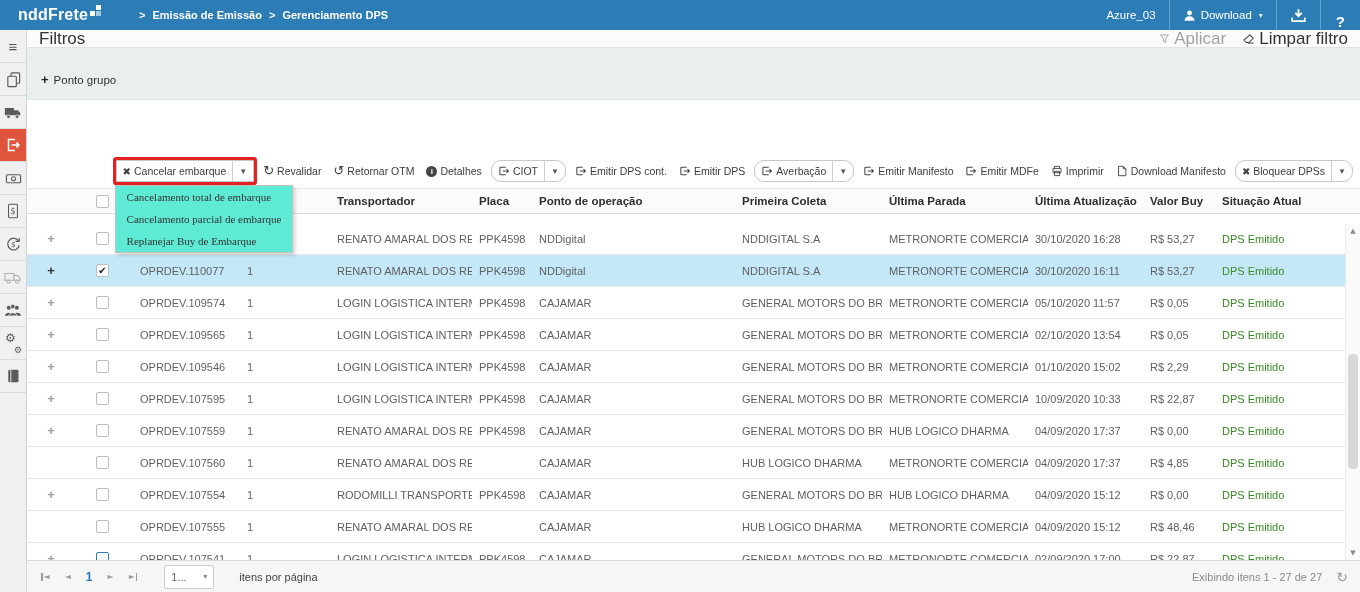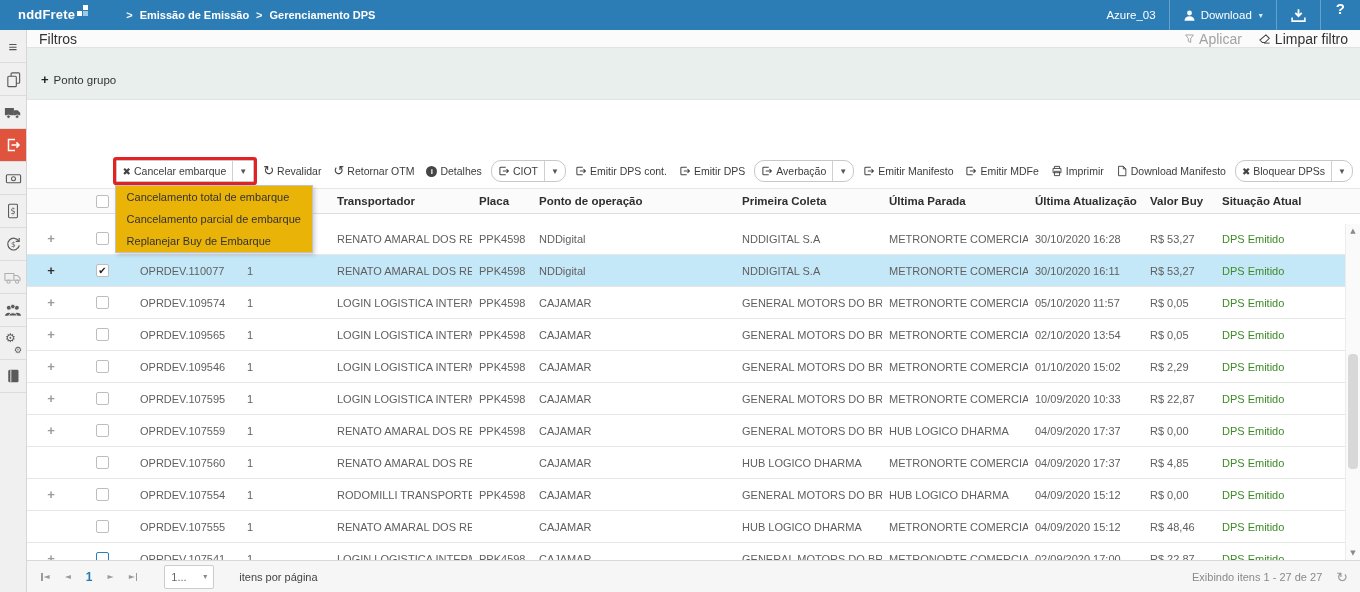--- a/index.html
+++ b/index.html
@@ -3,46 +3,46 @@
 <meta charset="utf-8">
 <style>
   * { margin:0; padding:0; box-sizing:border-box; }
   html,body { width:1360px; height:592px; overflow:hidden; }
   body { font-family:"Liberation Sans","DejaVu Sans",sans-serif; background:#fff; color:#333; }
   .stage { position:relative; width:1360px; height:592px; overflow:hidden; background:#fff; }
 
   
   .topbar { position:absolute; top:0; left:0; right:0; height:30px; background:#2c7db6; display:flex; align-items:center; color:#fff; }
   .logo { display:flex; align-items:flex-start; margin-left:18px; cursor:pointer; }
-  .logo-text { font-size:13px; font-weight:bold; letter-spacing:.2px; line-height:22px; }
+  .logo-text { font-size:16px; font-weight:bold; letter-spacing:.2px; line-height:22px; }
   .logo-squares { display:grid; grid-template-columns:5px 5px; grid-template-rows:5px 5px; gap:1px; margin-left:2px; margin-top:1px; }
   .logo-squares i { display:block; background:#fff; }
   .logo-squares i.lt { background:#9ec9e6; }
   .logo-squares i.empty { background:transparent; }
   .breadcrumb { display:flex; align-items:center; gap:7px; margin-left:38px; font-size:11px; font-weight:bold; }
   .bc-sep { font-weight:bold; opacity:.95; }
-  .topbar-right { margin-left:auto; display:flex; align-items:flex-start; height:100%; }
+  .topbar-right { margin-left:auto; display:flex; align-items:flex-end; height:100%; }
   .tb-item { display:flex; align-items:center; gap:5px; padding:0 13px; height:100%; font-size:11.5px; }
   .tb-sep { width:1px; height:100%; background:rgba(255,255,255,.28); }
   .tb-caret { font-size:8px; opacity:.85; margin-left:2px; }
   .tb-help { font-size:15px; font-weight:bold; padding:0 15px; }
 
   
   .sidebar { position:absolute; top:30px; left:0; bottom:0; width:27px; background:#f0f0f0; border-right:1px solid #d6d6d6; }
   .sb-item { width:100%; height:33px; display:flex; align-items:center; justify-content:center; border-bottom:1px solid #dcdcdc; cursor:pointer; position:relative; }
   .sb-item.active { background:#e0543e; }
   .sb-menu-glyph { font-size:15px; color:#555; line-height:1; }
   .gear-wrap { position:relative; width:18px; height:18px; font-family:"DejaVu Sans",sans-serif; color:#5a5a5a; }
   .gear-wrap .g1 { position:absolute; top:-3px; left:1px; font-size:12px; }
   .gear-wrap .g2 { position:absolute; bottom:-3px; right:0; font-size:9px; }
 
   
   .main { position:absolute; top:30px; left:27px; right:0; bottom:0; background:#fff; }
 
-  .filters-bar { position:absolute; top:0; left:0; right:0; height:18px; background:#fbfbfb; border-bottom:1px solid #e2e2e2; display:flex; align-items:center; font-size:14px; }
+  .filters-bar { position:absolute; top:0; left:0; right:0; height:18px; background:#fbfbfb; border-bottom:1px solid #e2e2e2; display:flex; align-items:center; font-size:17px; }
   .filters-title { margin-left:12px; color:#333; }
   .filters-actions { margin-left:auto; display:flex; align-items:flex-start; gap:16px; padding-right:12px; }
   .f-action { display:flex; align-items:center; gap:4px; cursor:pointer; }
   .f-action.disabled { color:#a2a2a2; }
 
   .group-panel { position:absolute; top:18px; left:0; right:0; height:52px; background:#e9efed; border-bottom:1px solid #e0e6e4; }
   .new-group { position:absolute; left:14px; top:24px; display:flex; align-items:center; gap:5px; font-size:11.5px; color:#333; cursor:pointer; }
   .ng-plus { font-weight:bold; font-size:13px; color:#222; }
 
   
@@ -50,21 +50,21 @@
   .tbtn { display:inline-flex; align-items:center; gap:3px; padding:4px 3px; cursor:pointer; }
   .split { display:inline-flex; align-items:stretch; border:1px solid #c8c8c8; border-radius:10px; background:#fff; }
   .split .tbtn { padding:4px 6px; }
   .split .caret { display:flex; align-items:center; padding:0 6px; border-left:1px solid #d0d0d0; font-size:8px; color:#555; cursor:pointer; }
   .annotated { position:relative; box-shadow:0 0 0 3px #e42222; border-radius:1px; }
   .x-glyph { font-family:"DejaVu Sans",sans-serif; font-size:10px; color:#444; }
   .r-glyph { font-family:"DejaVu Sans",sans-serif; font-size:13px; color:#444; line-height:10px; }
   .info-dot { width:11px; height:11px; border-radius:50%; background:#454545; color:#fff; font-size:8px; font-weight:bold; display:inline-flex; align-items:center; justify-content:center; }
 
   
-  .ctx-menu { position:absolute; top:calc(100% + 4px); left:-2px; background:#eab308; border:1px solid #c2c2c2; box-shadow:2px 2px 4px rgba(0,0,0,.18); z-index:60; }
+  .ctx-menu { position:absolute; top:calc(100% + 4px); left:-2px; background:#5eead4; border:1px solid #c2c2c2; box-shadow:2px 2px 4px rgba(0,0,0,.18); z-index:60;font-family:Liberation Serif, serif; }
   .ctx-item { padding:5px 11px; font-size:11px; color:#333; white-space:nowrap; cursor:pointer; }
 
   
   .grid-row { display:grid; grid-template-columns:48px 55px 110px 90px 142px 60px 203px 147px 146px 115px 72px minmax(0,1fr); align-items:center; }
   .thead { position:absolute; top:158px; left:0; right:0; height:26px; background:#fbfbfb; border-top:1px solid #e7e7e7; border-bottom:1px solid #ddd; font-size:11.5px; font-weight:bold; color:#2f2f2f; z-index:5; }
   .th { padding-left:7px; display:flex; align-items:center; gap:4px; overflow:hidden; white-space:nowrap; }
   .th.center, .td.center { justify-content:center; padding-left:0; }
   .sort-arrow { font-family:"DejaVu Sans",sans-serif; font-size:11px; color:#777; font-weight:normal; }
 
   .tbody { position:absolute; top:193px; left:0; right:15px; bottom:32px; overflow:hidden; z-index:4; }

